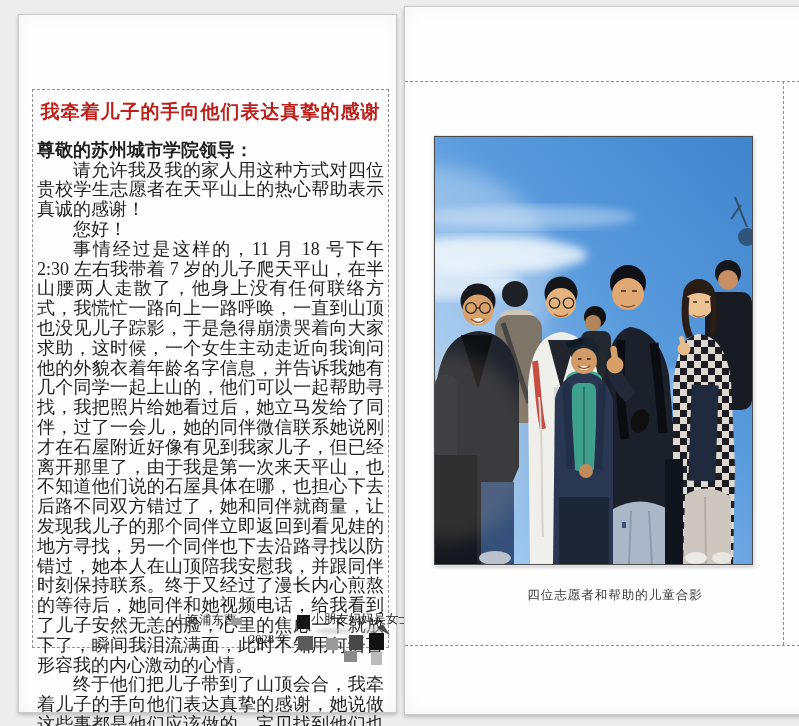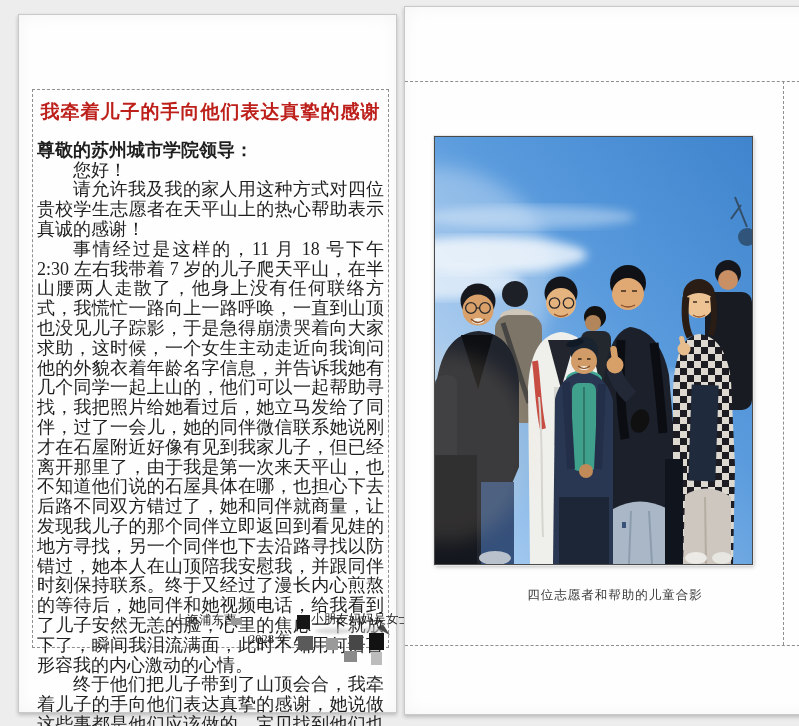--- a/index.html
+++ b/index.html
@@ -49,22 +49,22 @@
   }
 </style>
 </head>
 <body>
 
 <div class="page" id="letter-page">
   <div class="letter-box">
     <div class="letter-title" style="color:#bd1f1a">我牵着儿子的手向他们表达真挚的感谢</div>
     <div class="letter-body">
       <p class="salutation">尊敬的苏州城市学院领导：</p>
+      <p class="indent">请允许我及我的家人用这种方式对四位贵校学生志愿者在天平山上的热心帮助表示真诚的感谢！</p>
       <p class="indent">您好！</p>
-      <p class="indent">请允许我及我的家人用这种方式对四位贵校学生志愿者在天平山上的热心帮助表示真诚的感谢！</p>
       <p class="indent">事情经过是这样的，11 月 18 号下午 2:30 左右我带着 7 岁的儿子爬天平山，在半山腰两人走散了，他身上没有任何联络方式，我慌忙一路向上一路呼唤，一直到山顶也没见儿子踪影，于是急得崩溃哭着向大家求助，这时候，一个女生主动走近向我询问他的外貌衣着年龄名字信息，并告诉我她有几个同学一起上山的，他们可以一起帮助寻找，我把照片给她看过后，她立马发给了同伴，过了一会儿，她的同伴微信联系她说刚才在石屋附近好像有见到我家儿子，但已经离开那里了，由于我是第一次来天平山，也不知道他们说的石屋具体在哪，也担心下去后路不同双方错过了，她和同伴就商量，让发现我儿子的那个同伴立即返回到看见娃的地方寻找，另一个同伴也下去沿路寻找以防错过，她本人在山顶陪我安慰我，并跟同伴时刻保持联系。终于又经过了漫长内心煎熬的等待后，她同伴和她视频电话，给我看到了儿子安然无恙的脸，心里的焦虑一下就放下了，瞬间我泪流满面，此时不知用何语言形容我的内心激动的心情。</p>
       <p class="indent"><span>终于他们把儿子带到了山顶会合，我牵着儿子的手向他们表达真挚的感谢，她说做这些事都是他们应该做的，宝贝找到他们也很开心的。由于时间晚了都要赶着下山，我匆匆给他们合了个影，问到她们都是苏州城市学院的学生志愿者，名字也不知道也没来得及问就告别了，她们的帮助真的让我非常感动，我无以为报，特此写了这封信给贵校，希望贵校通过信件里附带的照片找到这四位可爱可敬的志愿者，替我狠狠的表扬一下他们！</span><span class="thumb-emoji"><svg width="14" height="14" viewBox="0 0 14 14">
               <path d="M1.5 6.5h2.2v6H1.5z" fill="#f0b87e"></path>
               <path d="M4 12.2V6.6l2.4-1.2c.6-.4.8-1 .9-1.9.1-.9.2-1.9.9-1.9.8 0 1.2.8 1.2 1.8 0 .8-.3 1.8-.5 2.3h2.9c.7 0 1.2.5 1.1 1.1-.3 2.4-.9 4.3-1.5 5-.3.4-.8.6-1.4.6H5.6C5 12.6 4.4 12.4 4 12.2z" fill="#f5c48e" stroke="#d99a5d" stroke-width=".4"></path>
             </svg></span></p>
       <p class="indent">此致</p>
       <p>敬礼！</p>
     </div>
   </div>
 

